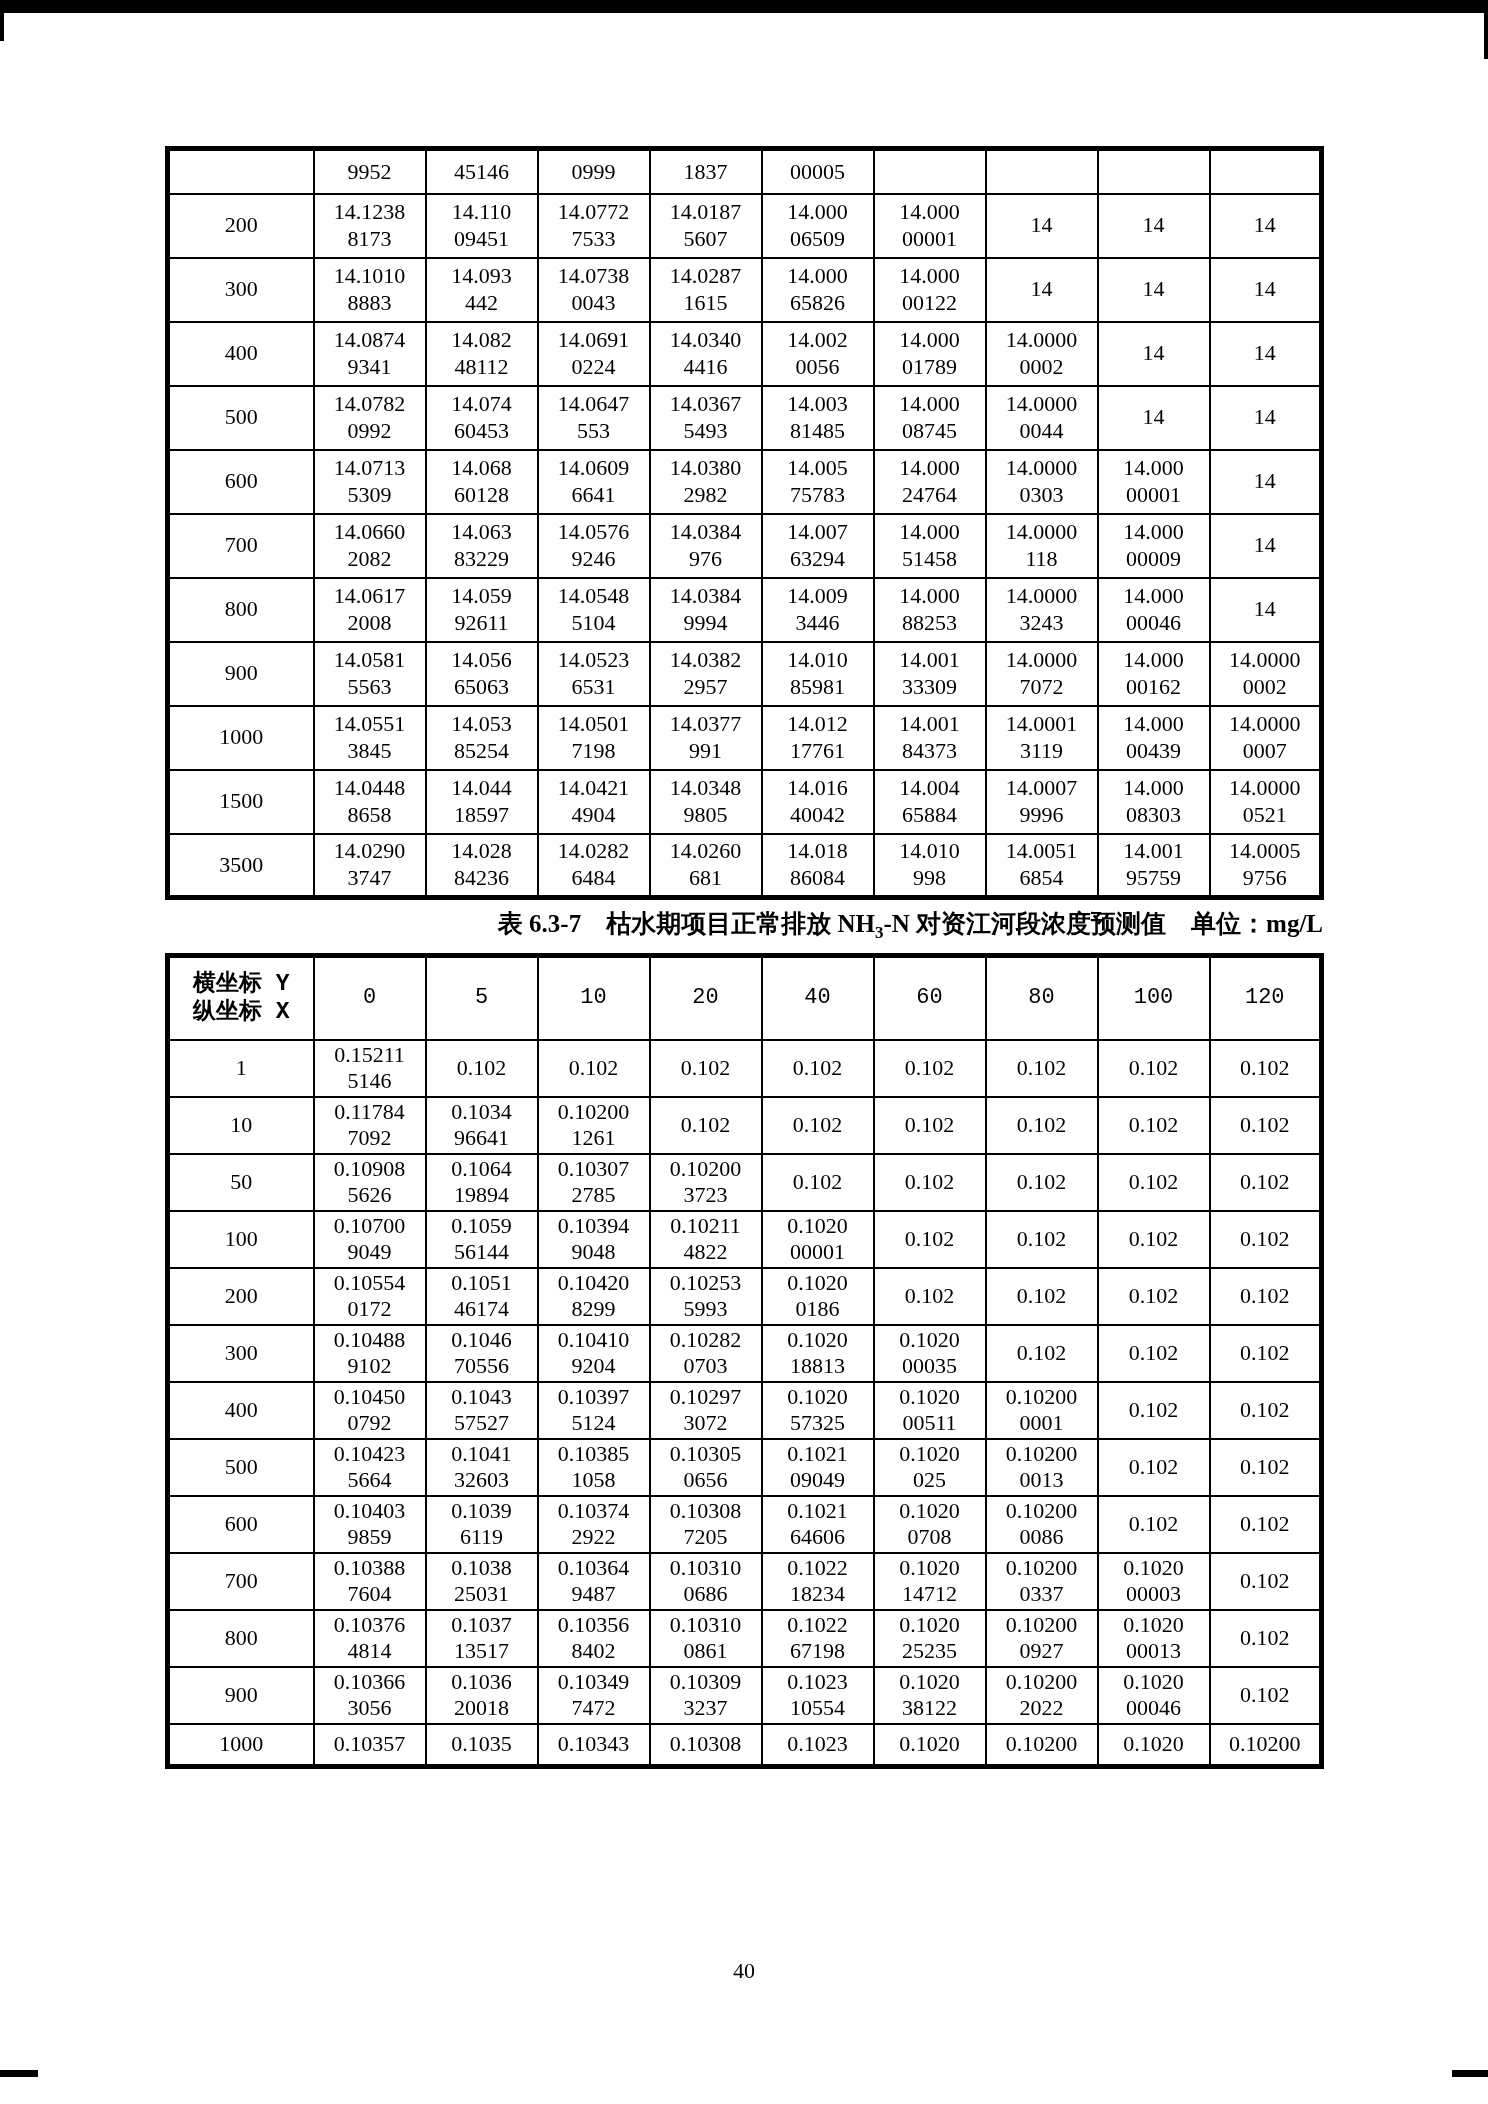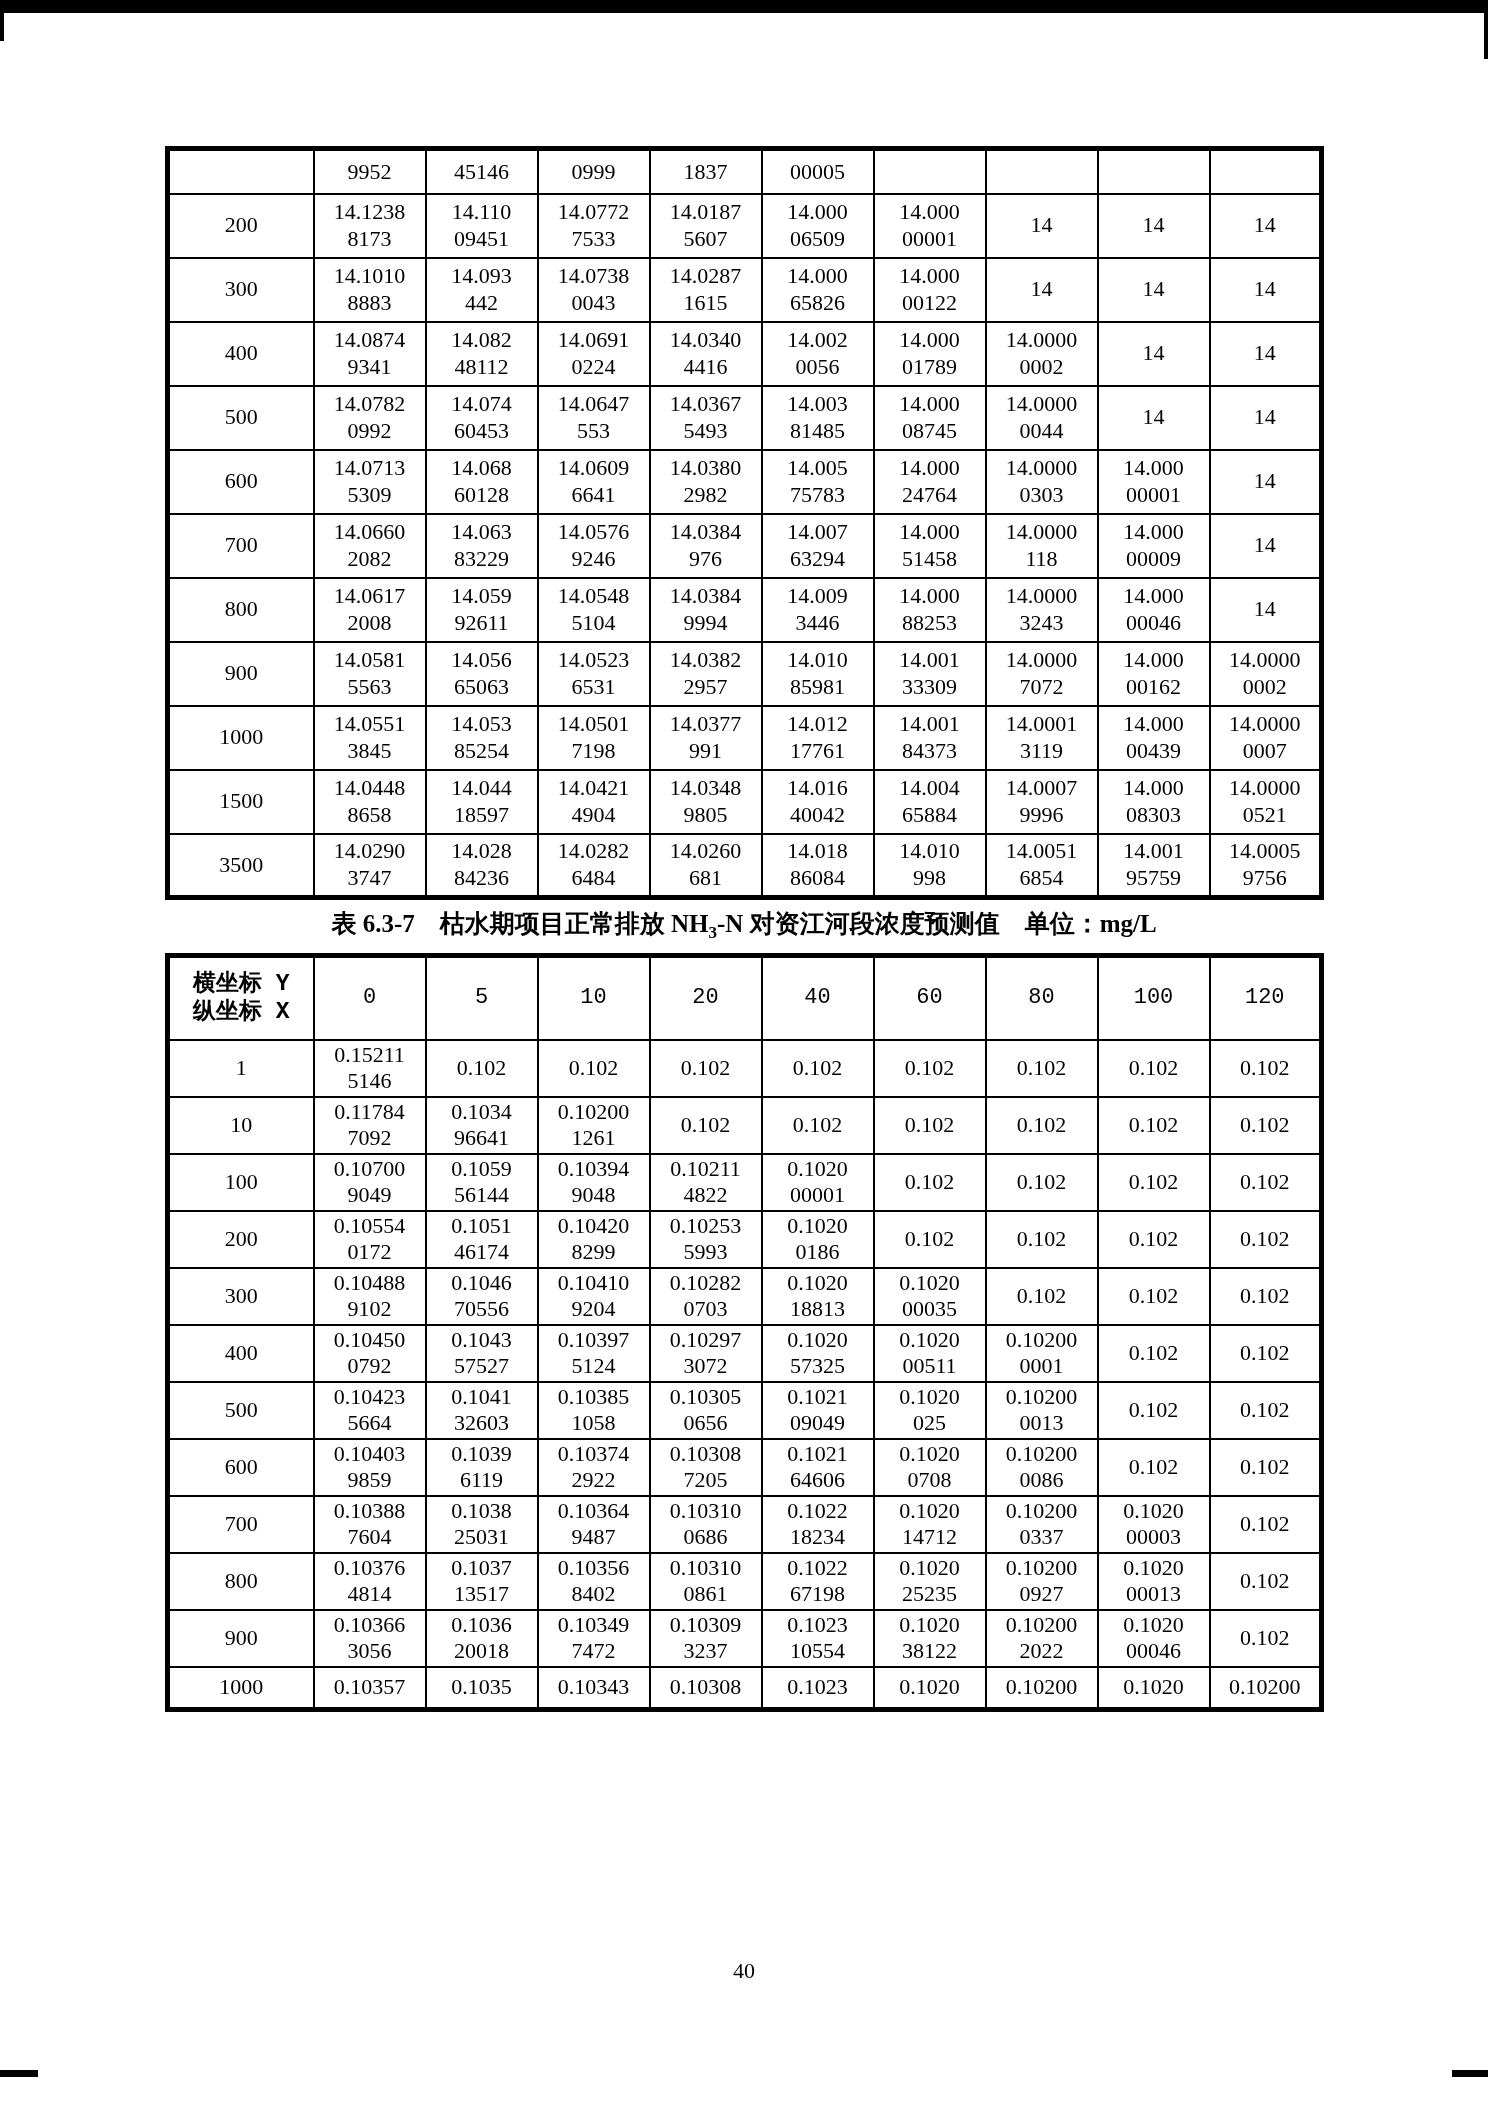--- a/index.html
+++ b/index.html
@@ -22,21 +22,21 @@
     font-size:22px;line-height:1.2;white-space:pre-line;word-break:keep-all;
     padding:1px 2px;overflow:hidden;
   }
   col.lab{width:146px;}
   col.dat{width:112px;}
 
   table.t1 tbody tr{height:64px;}
   table.t1 tbody tr:first-child{height:45px;}
 
   .caption{
-    width:1158px;text-align:center;font-weight:bold;font-size:25px;
+    width:1158px;text-align:right;font-weight:bold;font-size:25px;
     margin:9px 0 10px 0;line-height:1.2;
   }
   .caption sub{font-size:17px;}
 
   table.t2 tr.hdr{height:84px;font-family:Liberation Mono, monospace;}
   table.t2 tr.hdr td.corner{font-weight:bold;font-size:23px;}
   table.t2 tbody[data-rows] tr{height:57px;}
   table.t2 tbody[data-rows] tr:last-child{height:43px;}
 
   .pagenum{
@@ -356,20 +356,36 @@
             <td>0.10200
 1261</td>
             <td>0.102</td>
             <td>0.102</td>
             <td>0.102</td>
             <td>0.102</td>
             <td>0.102</td>
             <td>0.102</td>
           </tr>
           <tr>
+            <td class="rowlabel">50</td>
+            <td>0.10908
+5626</td>
+            <td>0.1064
+19894</td>
+            <td>0.10307
+2785</td>
+            <td>0.10200
+3723</td>
+            <td>0.102</td>
+            <td>0.102</td>
+            <td>0.102</td>
+            <td>0.102</td>
+            <td>0.102</td>
+          </tr>
+          <tr>
             <td class="rowlabel">100</td>
             <td>0.10700
 9049</td>
             <td>0.1059
 56144</td>
             <td>0.10394
 9048</td>
             <td>0.10211
 4822</td>
             <td>0.1020

